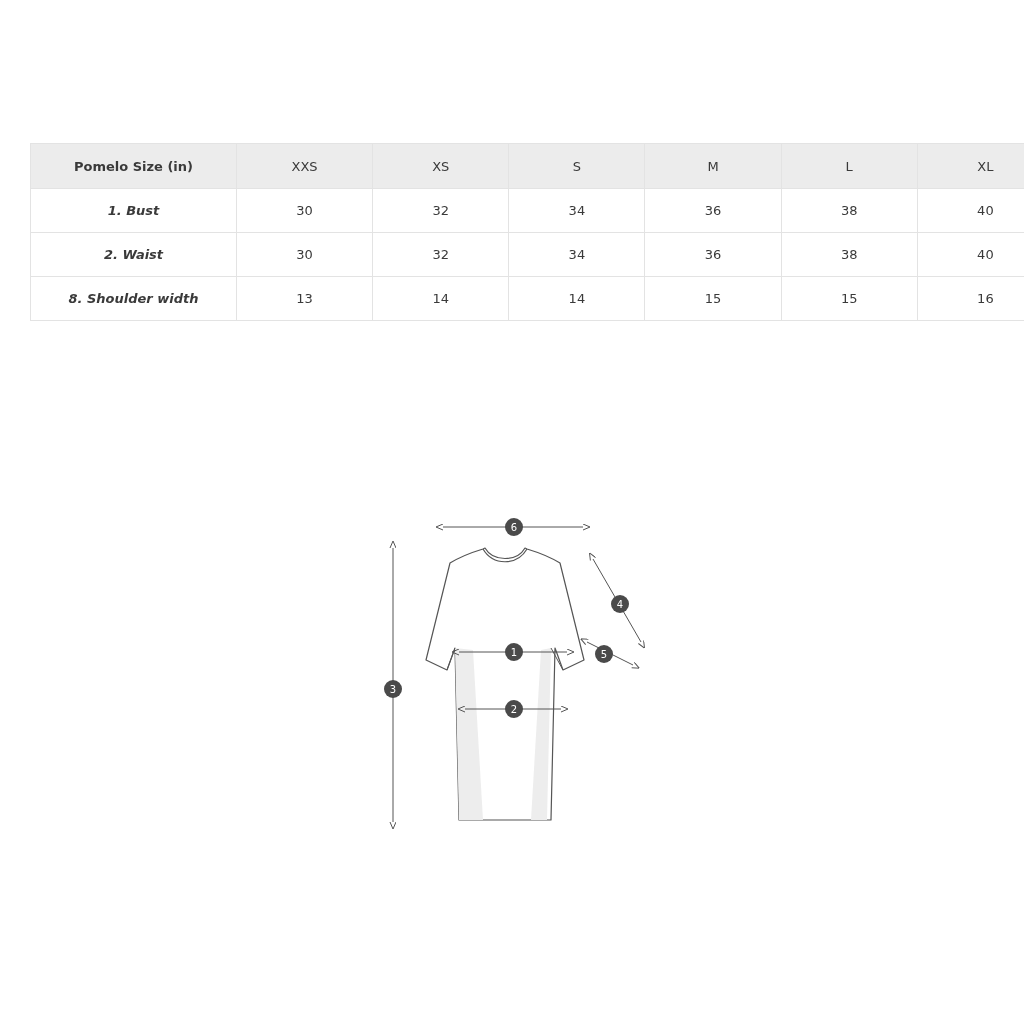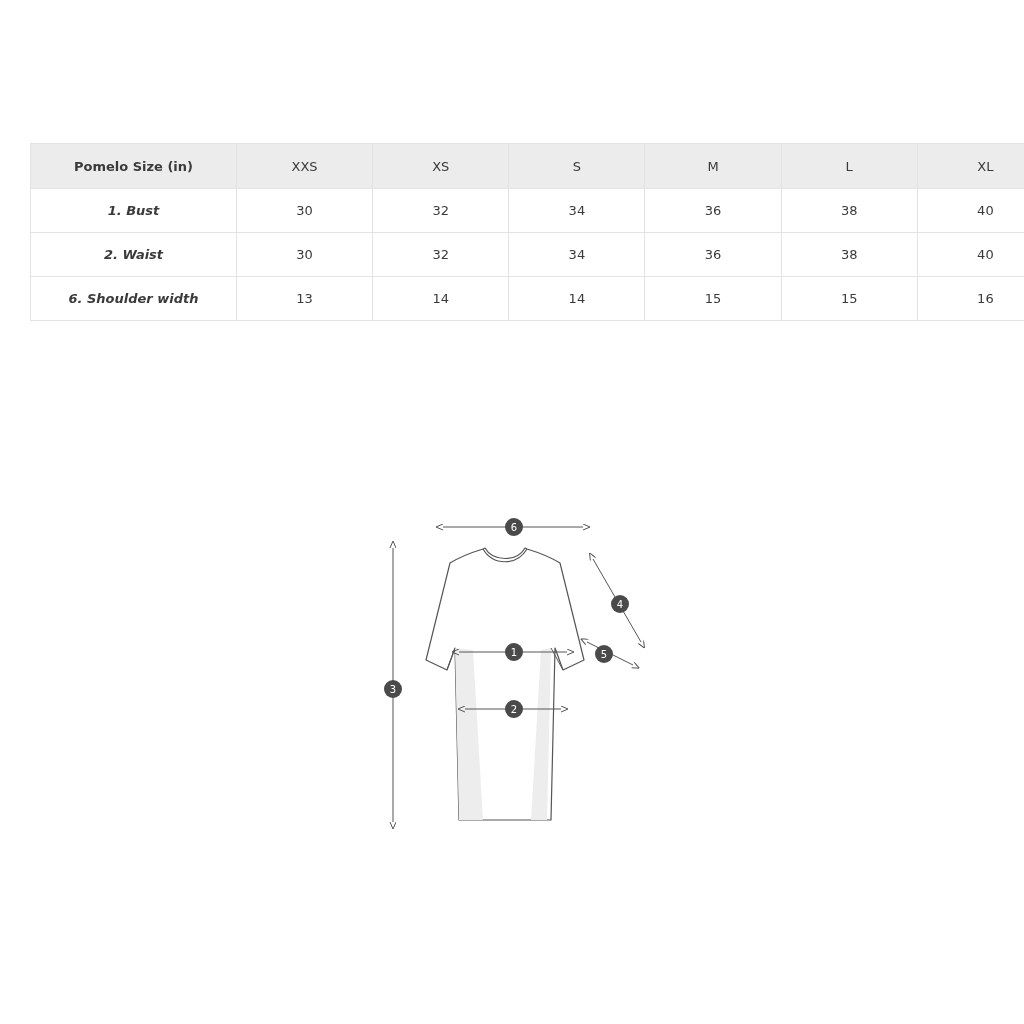--- a/index.html
+++ b/index.html
@@ -107,21 +107,21 @@
       <tr>
         <th class="row-head">2. Waist</th>
         <td>30</td>
         <td>32</td>
         <td>34</td>
         <td>36</td>
         <td>38</td>
         <td>40</td>
       </tr>
       <tr>
-        <th class="row-head">6. Shoulder width</th>
+        <th class="row-head">8. Shoulder width</th>
         <td>13</td>
         <td>14</td>
         <td>14</td>
         <td>15</td>
         <td>15</td>
         <td>16</td>
       </tr>
     </tbody>
   </table>
 </div>

